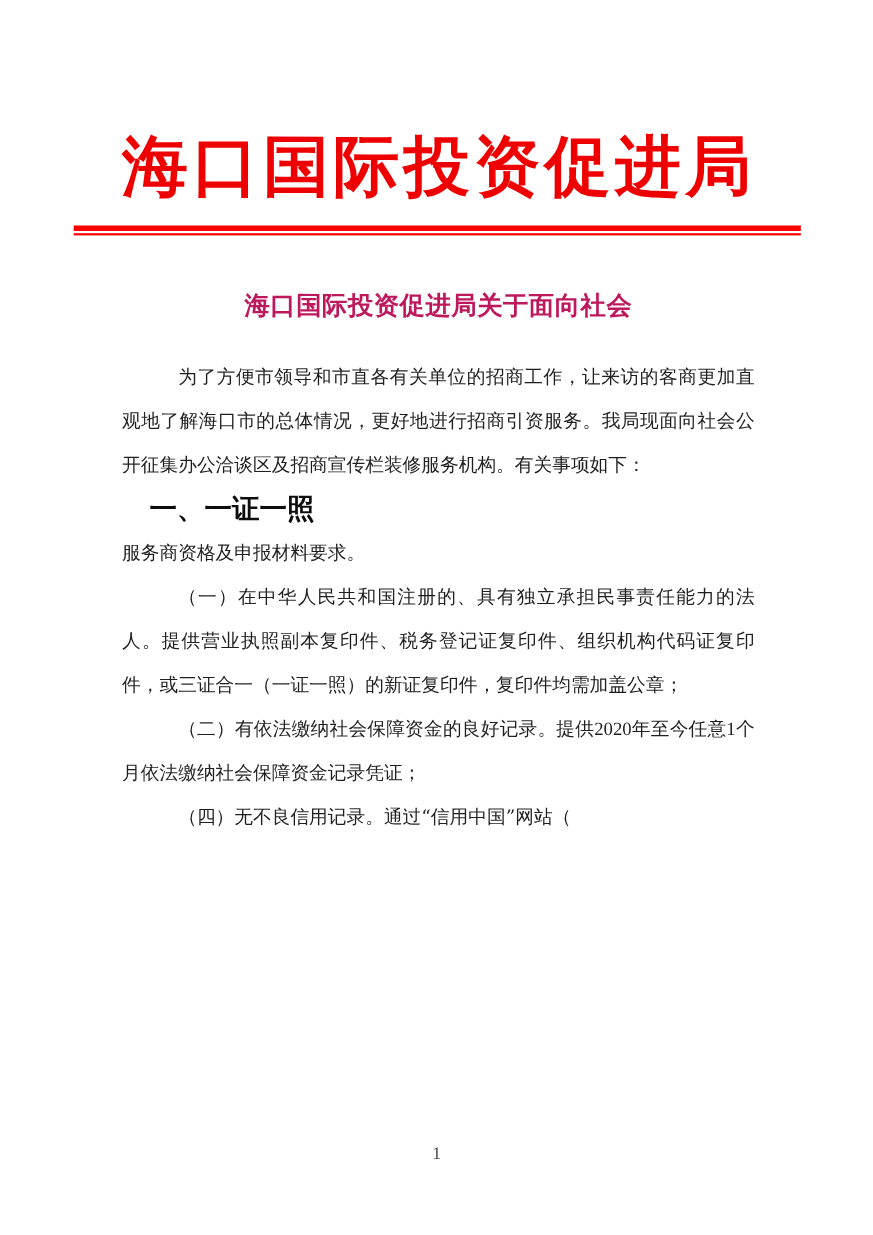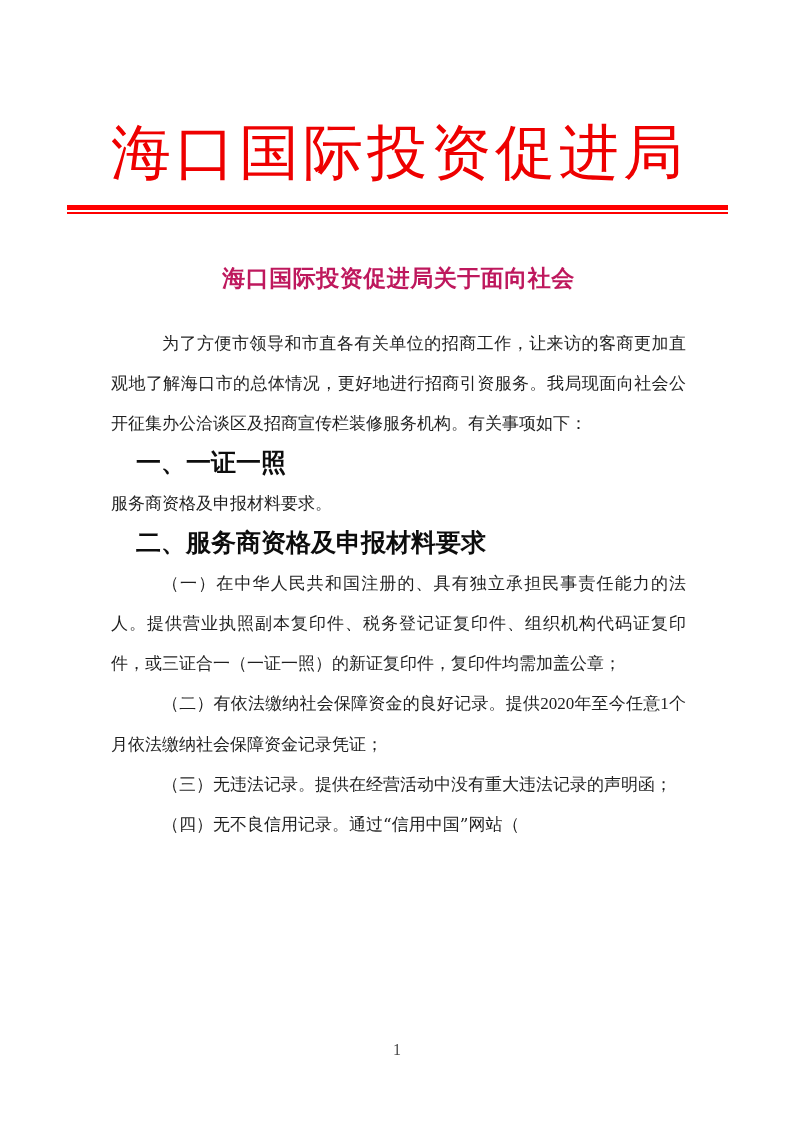--- a/index.html
+++ b/index.html
@@ -25,21 +25,21 @@
   
   .letterhead {
     position: absolute;
     left: 0;
     top: 112px;
     width: 794px;
     text-align: center;
   }
   .letterhead-title {
     font-family: "DejaVu Serif", "Liberation Serif", serif;
-    font-weight: 400;
+    font-weight: 700;
     font-size: 60px;
     line-height: 80px;
     letter-spacing: 4px;
     color: #ee0000;
     white-space: nowrap;
     margin: 0;
     padding: 0;
     text-indent: 4px;
   }
 
@@ -161,24 +161,22 @@
   <div class="doc">
 
     <div class="doc-title">
       <span class="tline">海口国际投资促进局关于面向社会</span>
     </div>
 
     <div class="body-block" id="body-block">
         <p class="para indent">为了方便市领导和市直各有关单位的招商工作，让来访的客商更加直观地了解海口市的总体情况，更好地进行招商引资服务。我局现面向社会公开征集办公洽谈区及招商宣传栏装修服务机构。有关事项如下：</p>
         <p class="heading">一、一证一照</p>
         <p class="para noindent">服务商资格及申报材料要求。</p>
-        <p class="heading">二、服务商资格及申报材料要求</p>
         <p class="para indent">（一）在中华人民共和国注册的、具有独立承担民事责任能力的法人。提供营业执照副本复印件、税务登记证复印件、组织机构代码证复印件，或三证合一（一证一照）的新证复印件，复印件均需加盖公章；</p>
         <p class="para indent"><span>（二）有依法缴纳社会保障资金的良好记录。提供</span><span class="lat">2020</span><span>年至今任意</span><span class="lat">1</span><span>个月依法缴纳社会保障资金记录凭证；</span></p>
-        <p class="para indent">（三）无违法记录。提供在经营活动中没有重大违法记录的声明函；</p>
         <p class="para indent"><span>（四）无不良信用记录。通过“信用中国”网站（</span></p>
       </div>
 
   </div>
 
   <div class="page-number">1</div>
 
 </div>
 
 </body></html>

